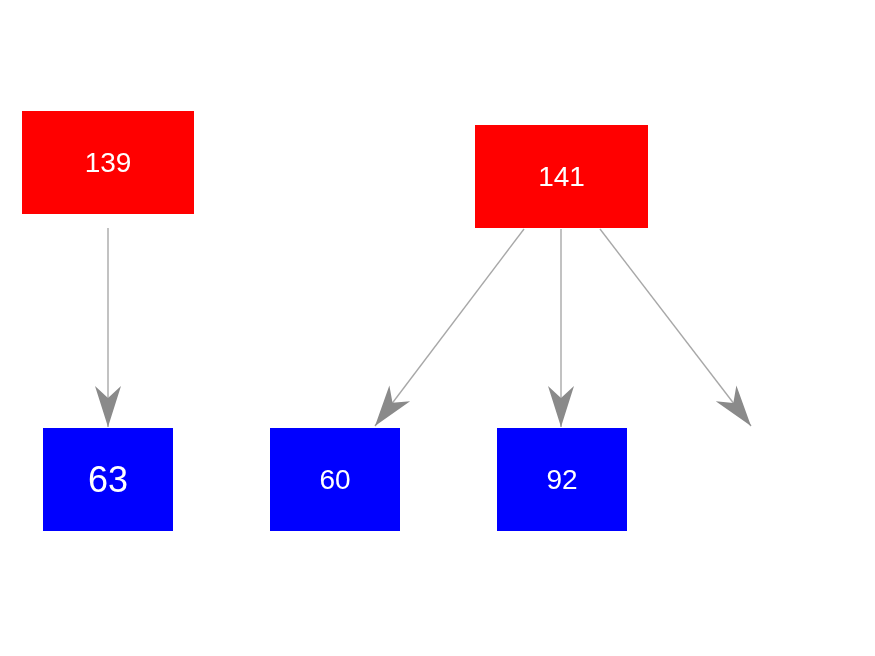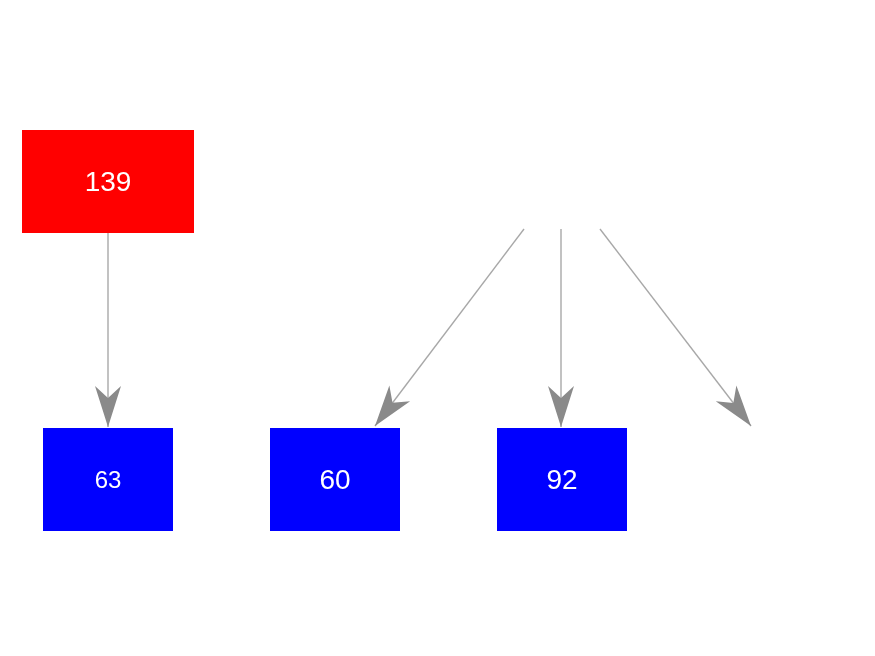--- a/index.html
+++ b/index.html
@@ -44,24 +44,27 @@
       <marker id="dart" markerUnits="userSpaceOnUse" markerWidth="46" markerHeight="30" refX="42" refY="14" orient="auto" overflow="visible">
         <path id="dart-shape" d="M1,1 L42,14 L1,27 L13,14 Z" fill="#8a8a8a"></path>
       </marker>
     </defs>
   <line x1="108" y1="228" x2="108" y2="427" stroke="#a8a8a8" stroke-width="1.4" marker-end="url(#dart)"></line>
       <line x1="524" y1="229" x2="375" y2="426" stroke="#a8a8a8" stroke-width="1.4" marker-end="url(#dart)"></line>
       <line x1="561" y1="229" x2="561" y2="427" stroke="#a8a8a8" stroke-width="1.4" marker-end="url(#dart)"></line>
       <line x1="600" y1="229" x2="751" y2="426" stroke="#a8a8a8" stroke-width="1.4" marker-end="url(#dart)"></line>
     </svg>
 
-  <div class="node parent" style="left: 22px; top: 130px; width: 172px; height: 103px; color: rgb(255, 255, 255); font-size: 28px;">
+  <div class="node parent" style="left: 22px; top: 111px; width: 172px; height: 103px; color: rgb(255, 255, 255); font-size: 28px;">
     <span class="node-label">139</span>
   </div>
-  <div class="node child" style="left: 43px; top: 428px; width: 130px; height: 103px; color: rgb(255, 255, 255); font-size: 24px;">
+  <div class="node parent" style="left: 475px; top: 125px; width: 173px; height: 103px; color: rgb(255, 255, 255); font-size: 28px;">
+    <span class="node-label">141</span>
+  </div>
+  <div class="node child" style="left: 43px; top: 428px; width: 130px; height: 103px; color: rgb(255, 255, 255); font-size: 36px;">
     <span class="node-label">63</span>
   </div>
   <div class="node child" style="left: 270px; top: 428px; width: 130px; height: 103px; color: rgb(255, 255, 255); font-size: 28px;">
     <span class="node-label">60</span>
   </div>
   <div class="node child" style="left: 497px; top: 428px; width: 130px; height: 103px; color: rgb(255, 255, 255); font-size: 28px; text-align: center;">
     <span class="node-label">92</span>
   </div>
 </div>
 

